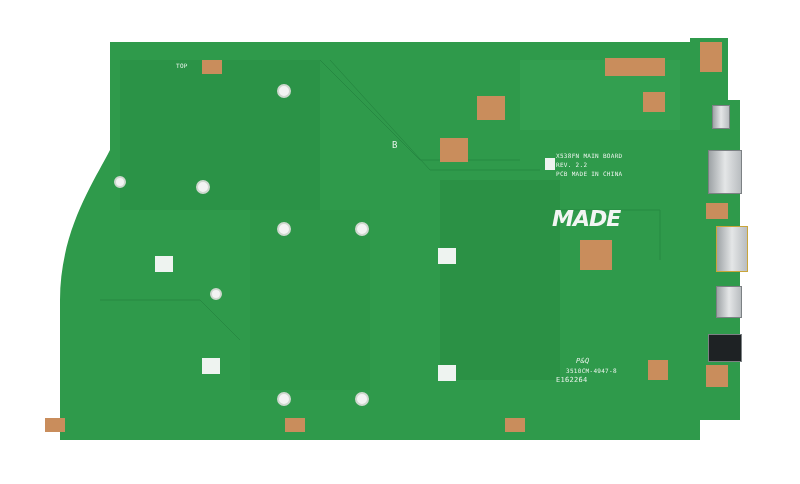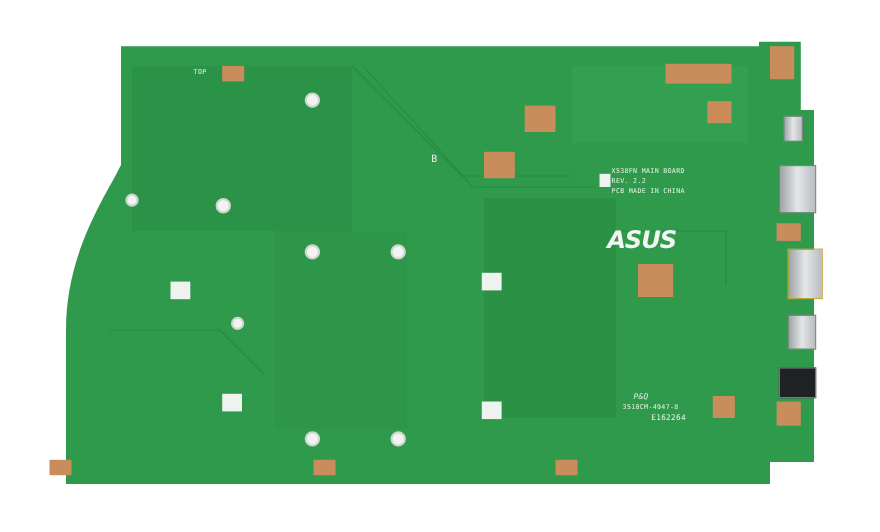--- a/index.html
+++ b/index.html
@@ -57,21 +57,21 @@
 <div class="label" style="left:202px;top:358px;width:18px;height:16px;"></div>
 <div class="label" style="left:438px;top:365px;width:18px;height:16px;"></div>
 <div class="label" style="left:545px;top:158px;width:10px;height:12px;"></div>
 
 <div class="port" style="left:712px;top:105px;width:16px;height:22px;"></div>
 <div class="port" style="left:708px;top:150px;width:32px;height:42px;"></div>
 <div class="port" style="left:716px;top:226px;width:30px;height:44px;border-color:#c9a53a;"></div>
 <div class="port" style="left:716px;top:286px;width:24px;height:30px;"></div>
 <div class="port" style="left:708px;top:334px;width:32px;height:26px;background:#1e2224;"></div>
 
-<div class="logo" style="left:552px;top:206px;">ASUS</div>
+<div class="logo" style="left:552px;top:206px;">MADE</div>
 <div class="silk" style="left:556px;top:152px;">X538FN MAIN BOARD</div>
 <div class="silk" style="left:556px;top:161px;">REV. 2.2</div>
 <div class="silk" style="left:556px;top:170px;">PCB MADE IN CHINA</div>
 <div class="silk" style="left:176px;top:62px;">TOP</div>
 <div class="silk" style="left:392px;top:140px;font-size:9px;">B</div>
 <div class="silk" style="left:576px;top:357px;font-size:7px;font-style:italic;">P&amp;Q</div>
 <div class="silk" style="left:566px;top:367px;">3510CM-4947-8</div>
-<div class="silk" style="left:592px;top:376px;font-size:7px;">E162264</div>
+<div class="silk" style="left:556px;top:376px;font-size:7px;">E162264</div>
 
 </body></html>

